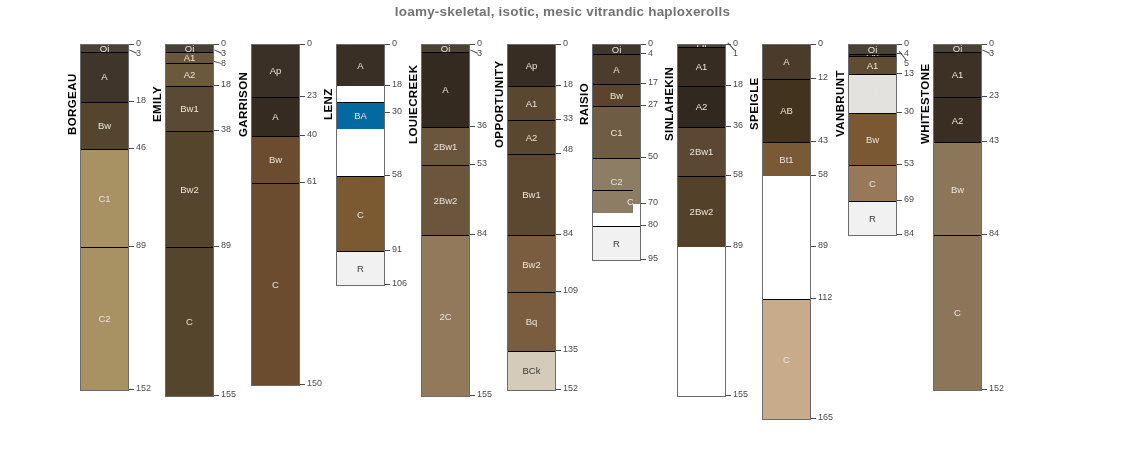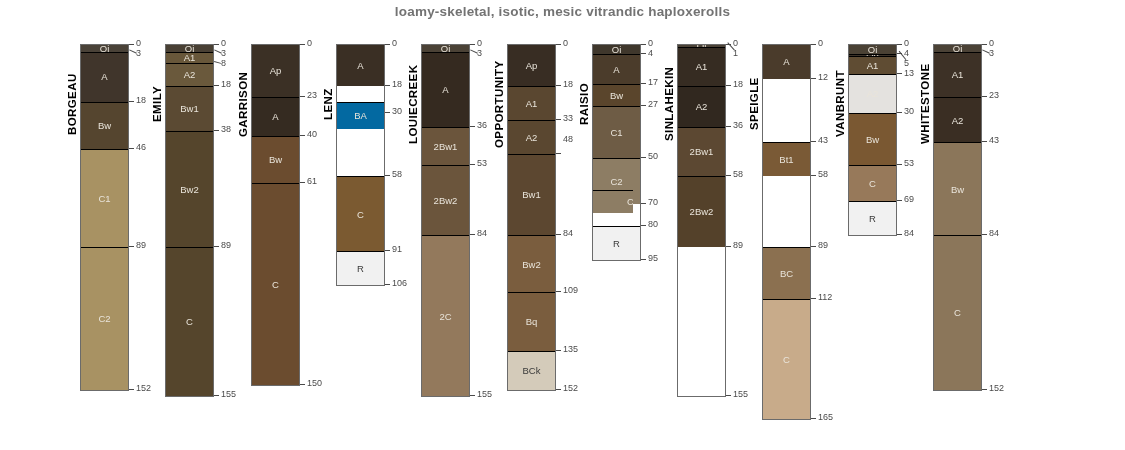--- a/index.html
+++ b/index.html
@@ -226,21 +226,21 @@
           <span class="hzlab dark">BCk</span>
         </div>
       </div>
       <div class="tick" style="left: 49px; top: 44px; width: 5px;"></div>
       <div class="depth" style="left: 56px; top: 39px;">0</div>
       <div class="tick" style="left: 49px; top: 84.806px; width: 5px;"></div>
       <div class="depth" style="left: 56px; top: 79.806px;">18</div>
       <div class="tick" style="left: 49px; top: 118.811px; width: 5px;"></div>
       <div class="depth" style="left: 56px; top: 113.811px;">33</div>
       <div class="tick" style="left: 49px; top: 152.816px; width: 5px;"></div>
-      <div class="depth" style="left: 56px; top: 135px; text-align: right;">48</div>
+      <div class="depth" style="left: 56px; top: 145px; text-align: right;">48</div>
       <div class="tick" style="left: 49px; top: 234.428px; width: 5px;"></div>
       <div class="depth" style="left: 56px; top: 229.428px;">84</div>
       <div class="tick" style="left: 49px; top: 291.103px; width: 5px;"></div>
       <div class="depth" style="left: 56px; top: 286.103px;">109</div>
       <div class="tick" style="left: 49px; top: 350.045px; width: 5px;"></div>
       <div class="depth" style="left: 56px; top: 345.045px;">135</div>
       <div class="tick" style="left: 49px; top: 388.584px; width: 5px;"></div>
       <div class="depth" style="left: 56px; top: 383.584px;">152</div>
     </div>
     <div class="profile" style="left: 592px;">
@@ -318,25 +318,25 @@
       <div class="depth" style="left: 56px; top: 240.763px;">89</div>
       <div class="tick" style="left: 49px; top: 395.385px; width: 5px;"></div>
       <div class="depth" style="left: 56px; top: 390.385px;">155</div>
     </div>
     <div class="profile" style="left: 762px;">
       <div class="pname" style="left: -14px; top: 44px; height: 120px;">SPEIGLE</div>
       <div class="col" style="left: 0px; top: 44px; width: 47px; height: 374.055px;">
         <div class="hz" style="top: 0px; height: 34.005px; width: 47px; background: rgb(74, 59, 43); border-top: none;">
           <span class="hzlab">A</span>
         </div>
+        <div class="hz" style="top: 34.005px; height: 63.476px; width: 47px; background: rgb(66, 51, 31);">
+          <span class="hzlab">AB</span>
+        </div>
         <div class="hz" style="top: 97.481px; height: 34.005px; width: 47px; background: rgb(122, 90, 54);">
           <span class="hzlab">Bt1</span>
-        </div>
-        <div class="hz" style="top: 201.763px; height: 52.141px; width: 47px; background: rgb(139, 112, 80);">
-          <span class="hzlab">BC</span>
         </div>
         <div class="hz" style="top: 253.904px; height: 120.151px; width: 47px; background: rgb(200, 171, 138);">
           <span class="hzlab">C</span>
         </div>
       </div>
       <div class="tick" style="left: 49px; top: 44px; width: 5px;"></div>
       <div class="depth" style="left: 56px; top: 39px;">0</div>
       <div class="tick" style="left: 49px; top: 78.005px; width: 5px;"></div>
       <div class="depth" style="left: 56px; top: 73.005px;">12</div>
       <div class="tick" style="left: 49px; top: 141.481px; width: 5px;"></div>

